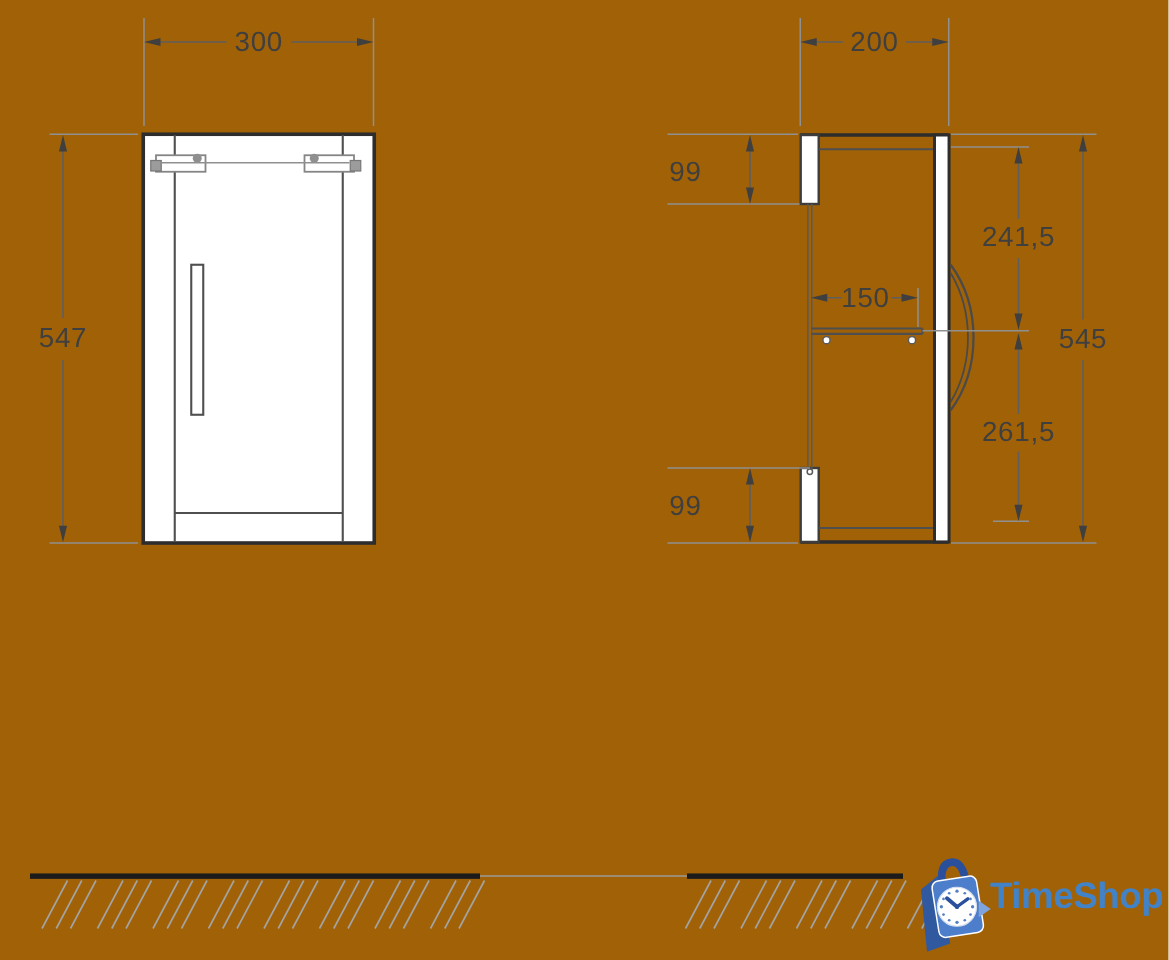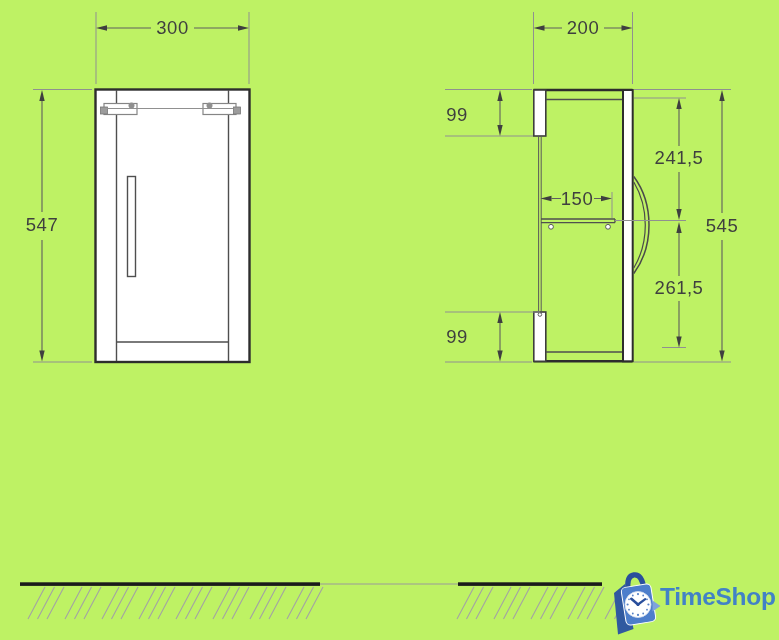--- a/index.html
+++ b/index.html
@@ -1,16 +1,16 @@
 <!DOCTYPE html>
 <html><head>
 <meta charset="utf-8">
 <style>
   html,body{margin:0;padding:0;background:#ffffff;}
-  .canvas{position:relative;width:779px;height:640px;background:#bef264;overflow:hidden;}
+  .canvas{position:relative;width:779px;height:640px;background:#a16207;overflow:hidden;}
   svg{display:block;}
   .dim-text{
     font-family:"Liberation Sans", sans-serif;
     font-size:18.5px;
     letter-spacing:0.5px;
     fill:#3f3f3f;
     text-anchor:middle;
   }
   .logo-text{
     font-family:"Liberation Sans", sans-serif;

